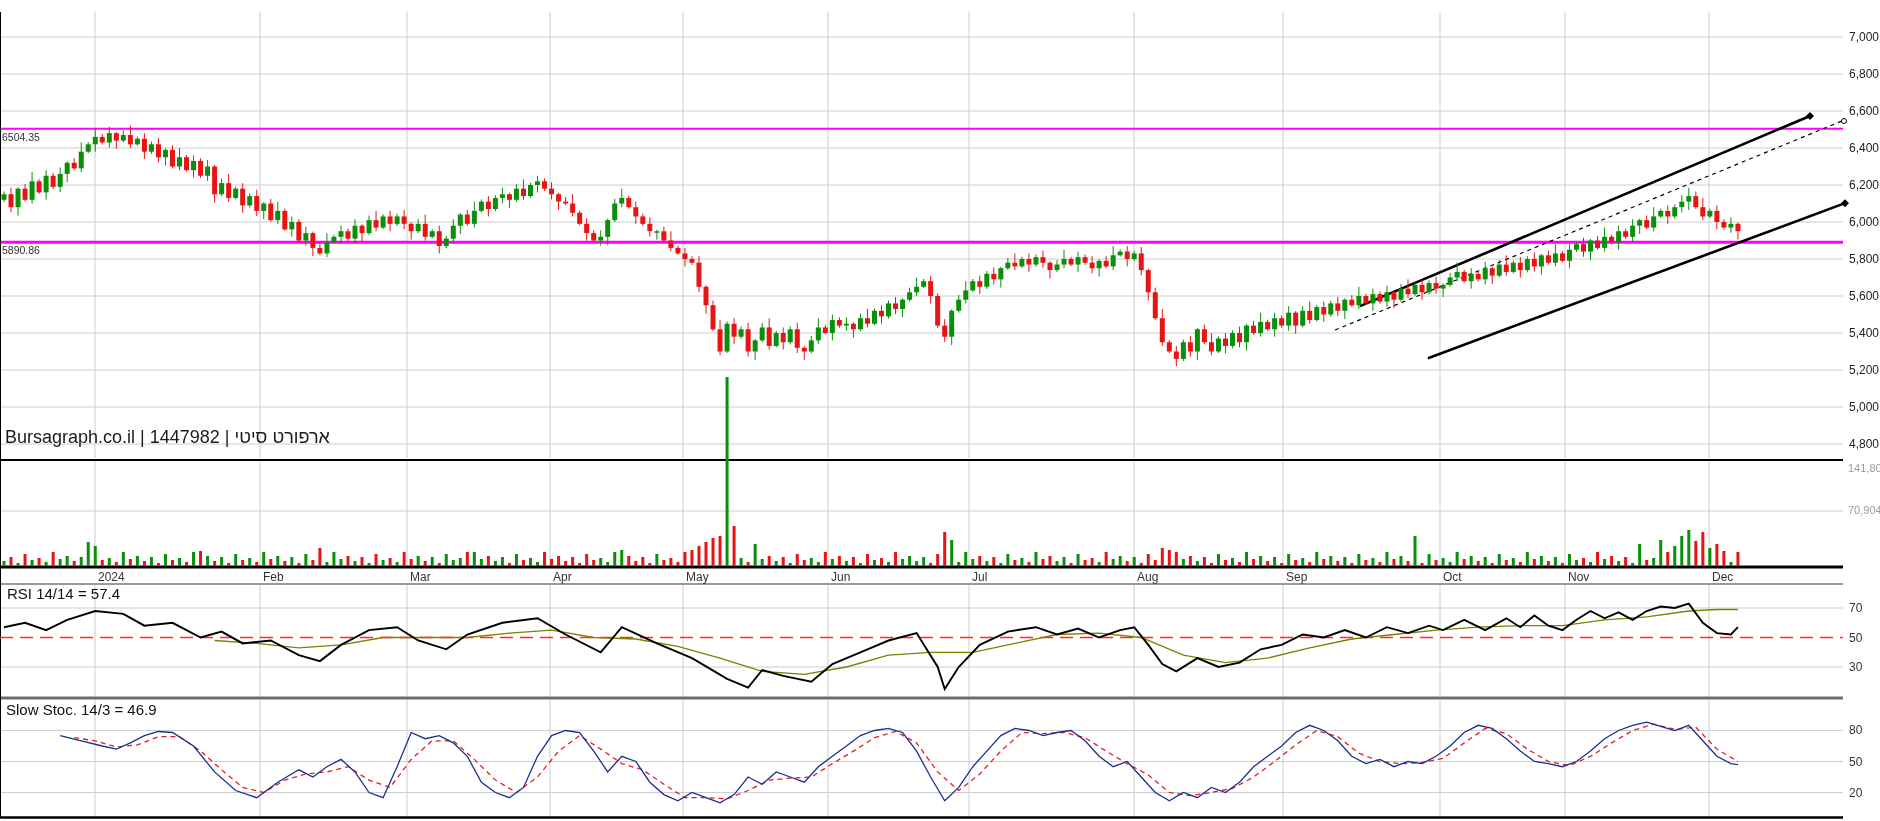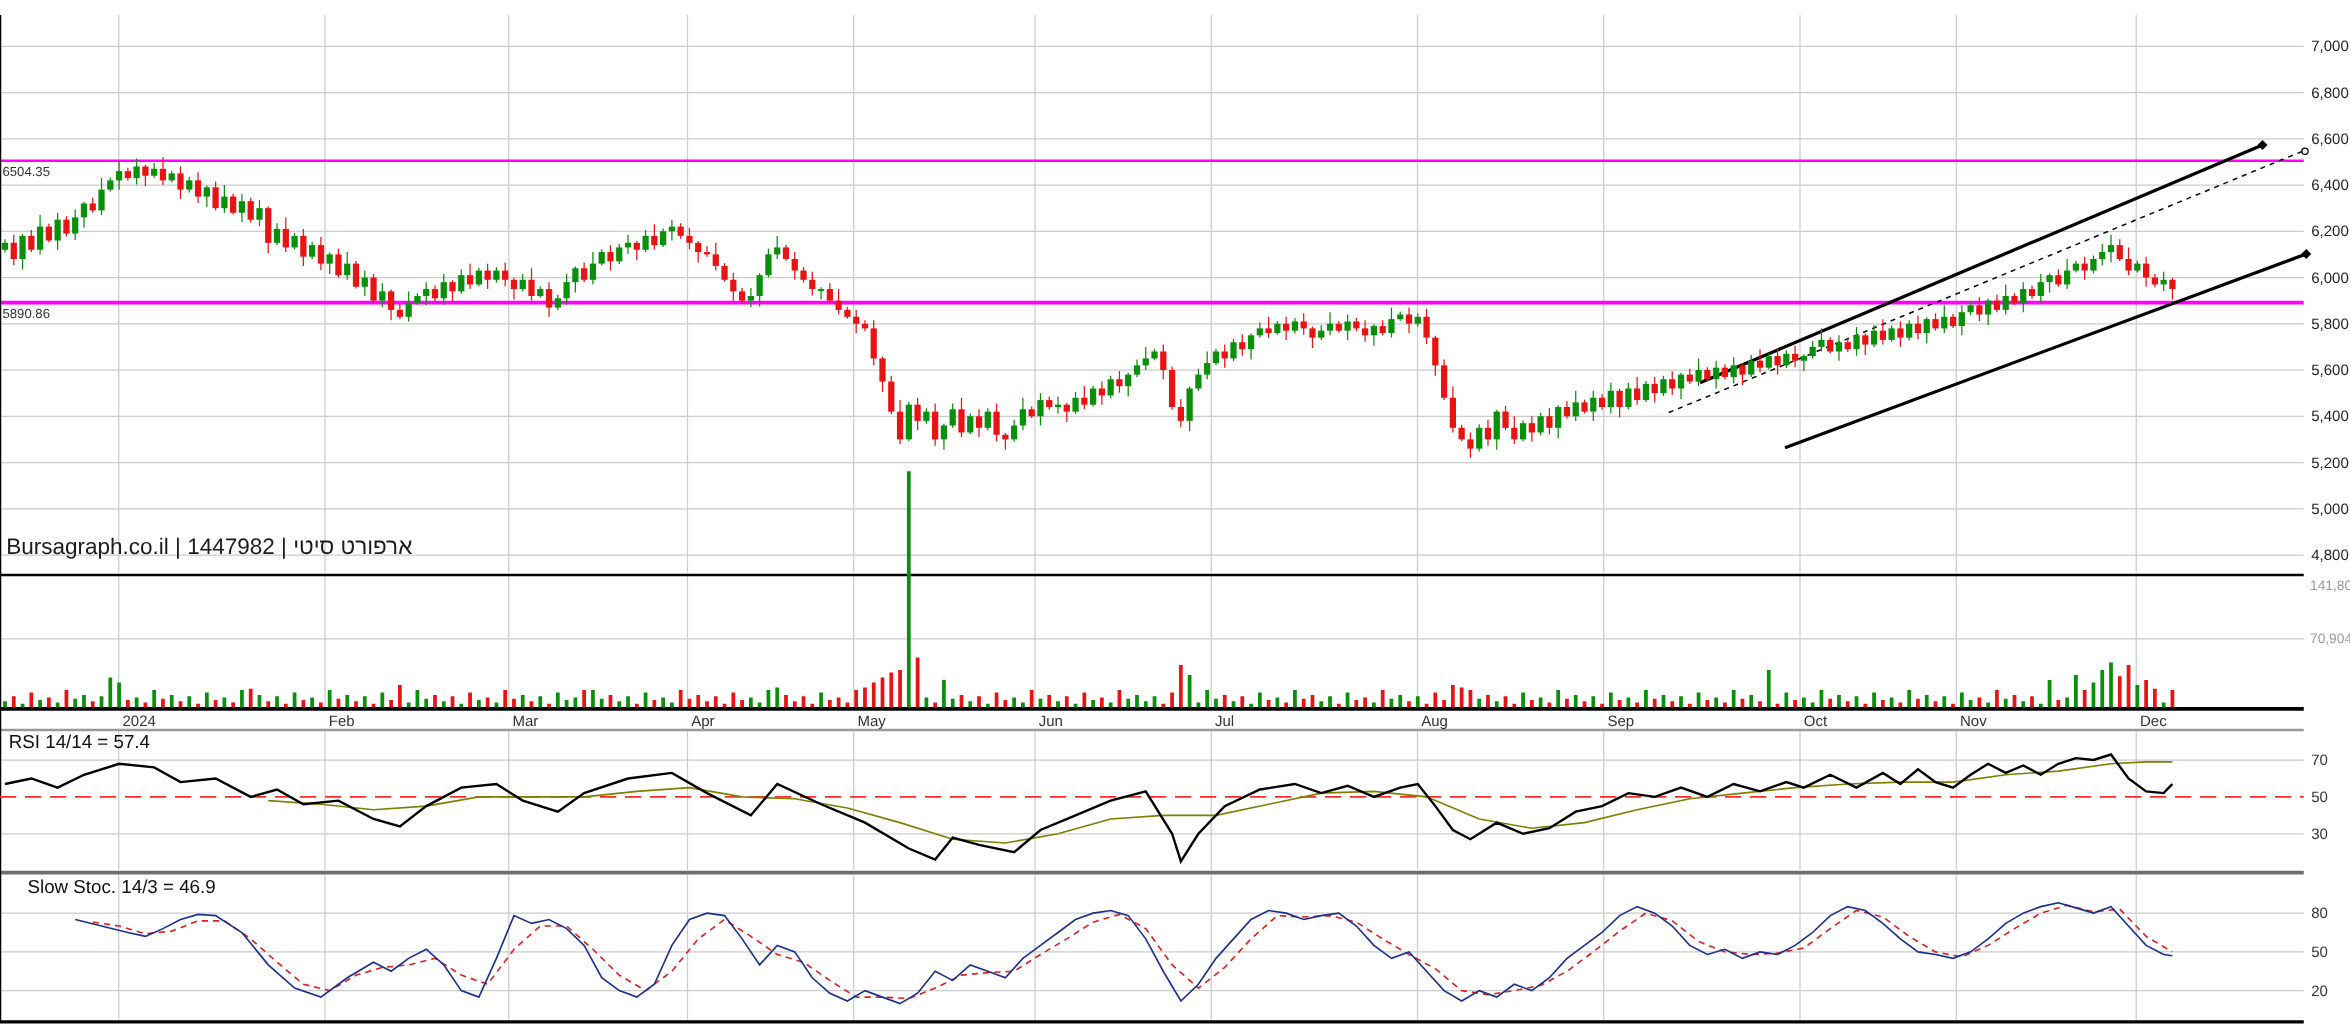--- a/index.html
+++ b/index.html
@@ -2,21 +2,21 @@
 <html><head>
 <meta charset="utf-8">
 <style>
   html,body{margin:0;padding:0;background:#ffffff;}
   .stage{position:relative;width:1880px;height:821px;background:#fff;overflow:hidden;
          font-family:"Liberation Sans",sans-serif;}
   #chart{position:absolute;left:0;top:0;}
   .watermark{position:absolute;left:5px;top:427px;font-size:18px;font-weight:500;color:#1b1b1b;}
   .ind-label{position:absolute;font-size:15px;color:#111;}
   #rsi-label{left:7px;top:585px;}
-  #stoch-label{left:22px;top:701px;}
+  #stoch-label{left:6px;top:701px;}
 </style>
 </head>
 <body>
 
 <div class="stage">
   <svg id="chart" width="1880" height="821" viewBox="0 0 1880 821">
       <g>
         <line x1="0" y1="37" x2="1843" y2="37" stroke="#cccccc" stroke-width="1"></line>
         <line x1="0" y1="74" x2="1843" y2="74" stroke="#cccccc" stroke-width="1"></line>
         <line x1="0" y1="111" x2="1843" y2="111" stroke="#cccccc" stroke-width="1"></line>

